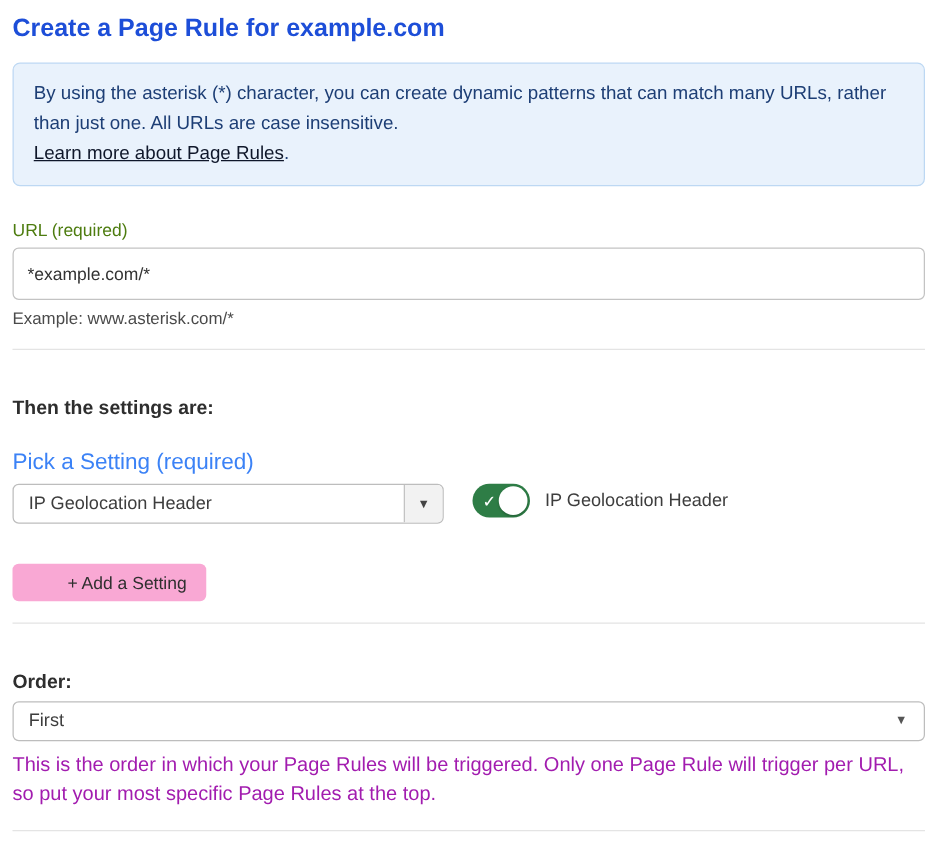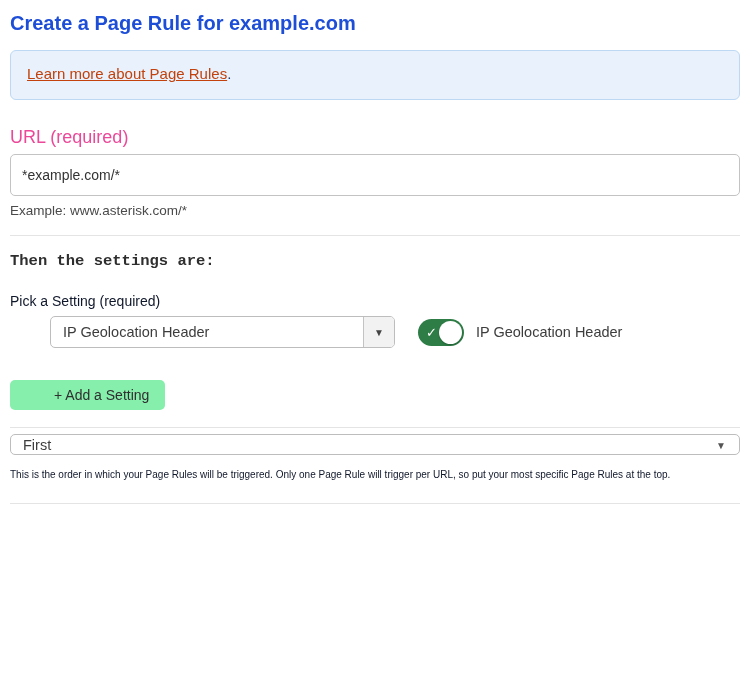--- a/index.html
+++ b/index.html
@@ -26,27 +26,27 @@
     background: #e9f2fc;
     border: 1px solid #bdd8f3;
     border-radius: 6px;
     padding: 11px 16px 13px 16px;
     font-size: 15px;
     line-height: 24px;
     color: #1d3e75;
   }
   .info-box .info-heading { font-weight: bold; color: #143a7c; }
   .info-box .info-body { margin-top: 1px; }
-  .info-link { color: #c2410c; text-decoration: underline; cursor: pointer; }
+  .info-link { color: #0f172a; text-decoration: underline; cursor: pointer; }
   .info-link-suffix { color: #1d3e75; }
 
   .field-label {
     margin-top: 27px;
-    font-size: 18px;
-    color: #ec4899;
+    font-size: 14px;
+    color: #4d7c0f;
   }
 
   .text-input {
     margin-top: 6px;
     width: 100%;
     height: 42px;
     border: 1px solid #c3c3c3;
     border-radius: 5px;
     padding: 0 11px;
     font-size: 14px;
@@ -62,37 +62,35 @@
     color: #4a4a4a;
   }
 
   .divider {
     border: none;
     border-top: 1px solid #e4e4e4;
     margin-top: 17px;
   }
 
   .section-heading {
-    margin-top: 16px;
+    margin-top: 38px;
     font-size: 15.5px;
     font-weight: bold;
     color: #2e2e2e;
-    font-family: Liberation Mono, monospace;
   }
   .section-label {
     margin-top: 23px;
-    font-size: 14px;
-    color: #0f172a;
+    font-size: 18px;
+    color: #3b82f6;
   }
 
   .setting-row {
     margin-top: 7px;
     display: flex;
-    align-items: center;
-    margin-left: 40px;
+    align-items: flex-start;
   }
   .select-box {
     display: flex;
     align-items: stretch;
     width: 345px;
     height: 32px;
     border: 1px solid #bdbdbd;
     border-radius: 5px;
     background: #ffffff;
     overflow: hidden;
@@ -161,29 +159,29 @@
     align-items: center;
     justify-content: center;
     height: 31px;
     padding: 0 16px;
     border: none;
     border-radius: 5px;
     font-size: 14px;
     font-family: "Liberation Sans", sans-serif;
     cursor: pointer;
   }
-  .btn-gray { background: #86efac; color: #2f2f2f; padding-left: 44px; }
+  .btn-gray { background: #f9a8d4; color: #2f2f2f; padding-left: 44px; }
 
   .add-setting-btn { margin-top: 32px; height: 30px; }
 
   .wide-select {
     margin-top: 6px;
     position: relative;
     width: 100%;
-    height: 21px;
+    height: 32px;
     border: 1px solid #bdbdbd;
     border-radius: 5px;
     background: #ffffff;
     display: flex;
     align-items: center;
     padding: 0 12px;
     font-size: 14.5px;
     color: #3d3d3d;
     cursor: pointer;
   }
@@ -191,34 +189,35 @@
     position: absolute;
     right: 13px;
     top: 50%;
     transform: translateY(-50%);
     font-size: 10px;
     color: #555555;
   }
 
   .order-help {
     margin-top: 8px;
-    font-size: 10px;
+    font-size: 16px;
     line-height: 23px;
-    color: #0f172a;
+    color: #a21caf;
     max-width: 720px;
   }
 </style>
 </head>
 <body>
 
 <div class="page">
 
   <h1 class="page-title">Create a Page Rule for example.com</h1>
 
   <div class="info-box">
+    <div class="info-body">By using the asterisk (*) character, you can create dynamic patterns that can match many URLs, rather than just one. All URLs are case insensitive.</div>
     <div class="info-link-line">
       <a class="info-link">Learn more about Page Rules</a><span class="info-link-suffix">.</span>
     </div>
   </div>
 
   <div class="field-label">URL (required)</div>
   <input class="text-input" type="text" value="*example.com/*" style="">
   <div class="helper-text">Example: www.asterisk.com/*</div>
 
   <hr class="divider">
@@ -240,20 +239,21 @@
         <span class="toggle-knob"></span>
       </div>
       <div class="toggle-label">IP Geolocation Header</div>
     </div>
   </div>
 
   <button class="btn btn-gray add-setting-btn">+ Add a Setting</button>
 
   <hr class="divider">
 
+  <div class="section-heading">Order:</div>
 
 
   <div class="wide-select">
     <span>First</span>
     <span class="wide-select-arrow">▼</span>
   </div>
 
   <div class="order-help">This is the order in which your Page Rules will be triggered. Only one Page Rule will trigger per URL, so put your most specific Page Rules at the top.</div>
 
   <hr class="divider">

